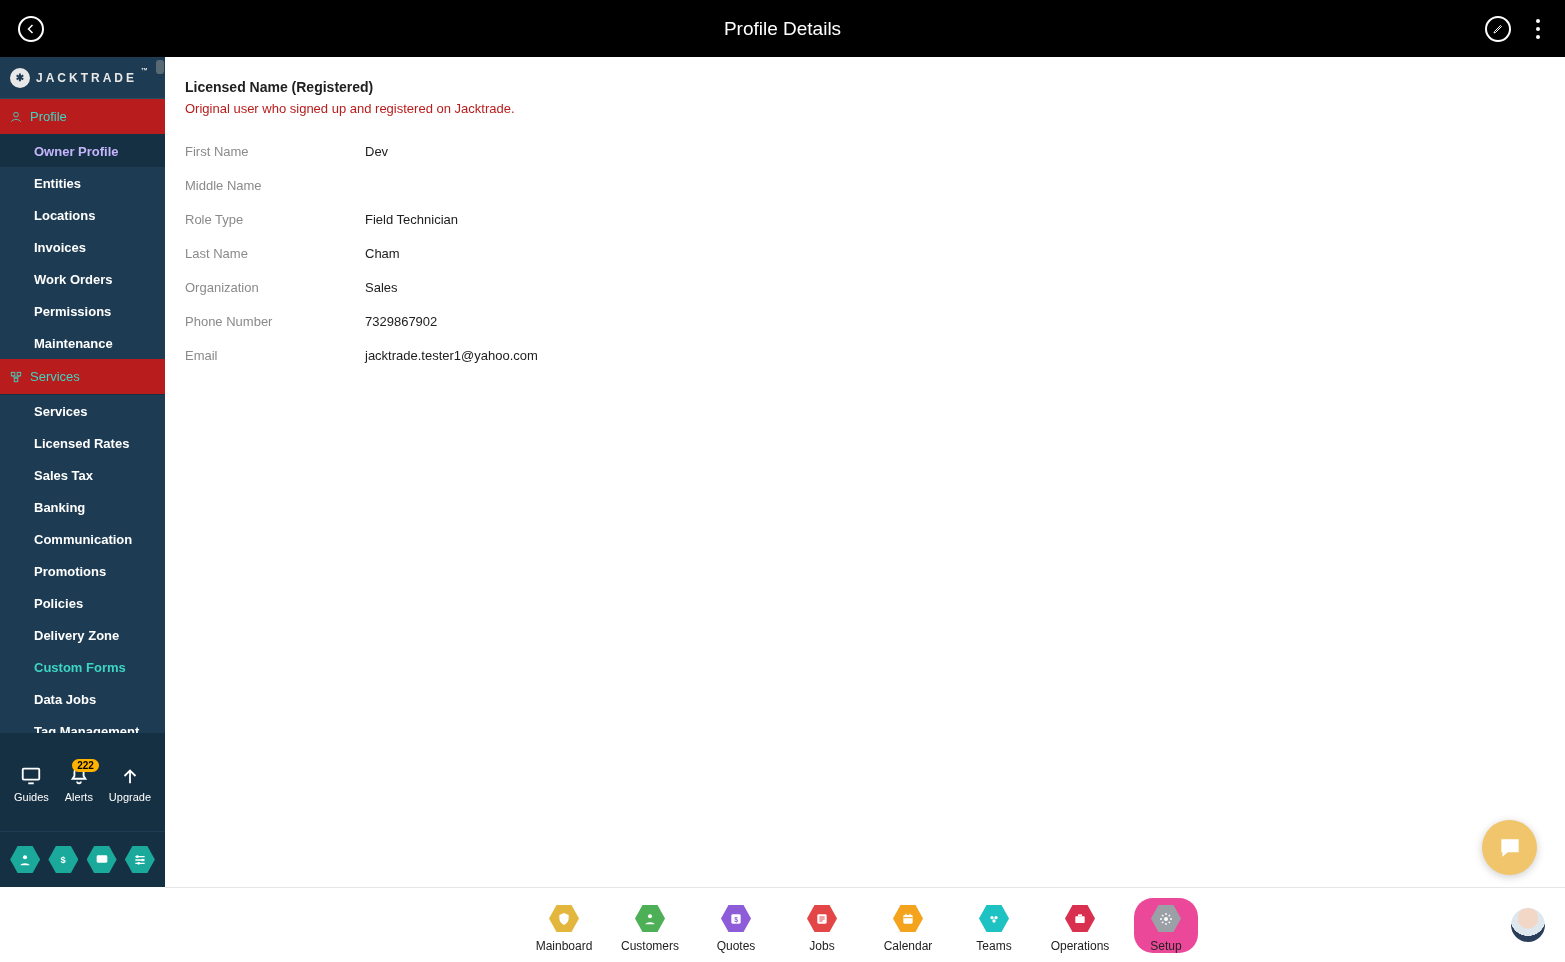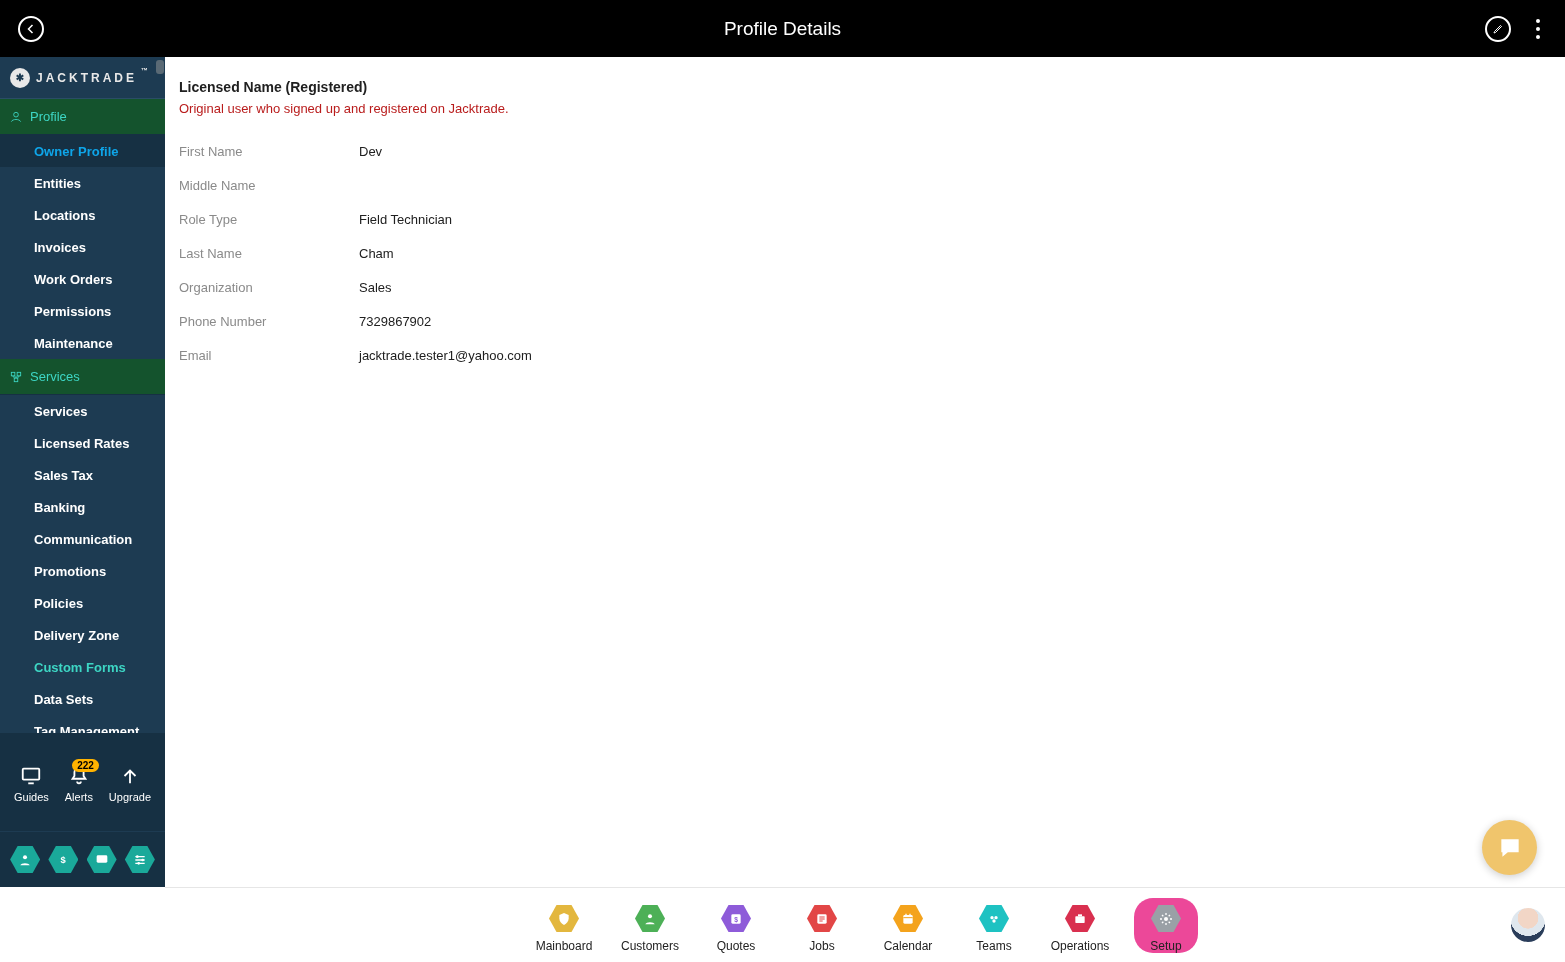--- a/index.html
+++ b/index.html
@@ -14,36 +14,36 @@
   .edit-circle svg { width: 12px; height: 12px; }
   .kebab { width: 18px; height: 26px; display: flex; flex-direction: column; align-items: center; justify-content: center; gap: 4px; cursor: pointer; }
   .kebab span { width: 4px; height: 4px; border-radius: 50%; background: #fff; }
 
   .sidebar { position: absolute; left: 0; top: 57px; width: 165px; height: 830px; background: #1d3b52; color: #fff; display: flex; flex-direction: column; }
   .sidebar-logo { height: 42px; border-bottom: 1px solid #2a4d66; display: flex; align-items: center; padding-left: 10px; gap: 6px; font-size: 12px; letter-spacing: 3px; font-weight: 600; color: #e8e8e8; }
   .logo-badge { width: 20px; height: 20px; border-radius: 50%; background: #e8e8e8; color: #1d3b52; display: flex; align-items: center; justify-content: center; font-size: 10px; font-weight: 700; letter-spacing: 0; }
   .logo-tm { font-size: 7px; letter-spacing: 0; margin-left: -2px; align-self: flex-start; margin-top: 10px; }
 
   .sidebar-scroll { flex: 1; overflow-y: auto; }
-  .sidebar-section { font-size: 13px; font-weight: 500; color: #3dd6c4; padding: 10px 10px 10px 30px; background: #14532d; cursor: pointer; position: relative; border-bottom: 1px solid #163043;}
+  .sidebar-section { font-size: 13px; font-weight: 500; color: #3dd6c4; padding: 10px 10px 10px 30px; background: #b91c1c; cursor: pointer; position: relative; border-bottom: 1px solid #163043;}
   .sidebar-section .sec-icon { position: absolute; left: 9px; top: 50%; transform: translateY(-50%); width: 14px; height: 14px; }
   .sidebar-item { font-size: 13px; font-weight: 600; color: #fff; padding: 8.5px 10px 8.5px 34px; cursor: pointer; }
-  .sidebar-item.active { background: #163043; color: #0ea5e9; }
+  .sidebar-item.active { background: #163043; color: #c4b5fd; }
   .sidebar-item.highlight { color: #3dd6c4; }
 
   .sidebar-bottom { position: absolute; left: 0; top: 733px; width: 165px; height: 154px; background: #163043; display: flex; flex-direction: column; z-index: 5;}
   .quick-actions { flex: 1; display: flex; align-items: center; justify-content: space-around; padding: 10px 6px 6px; }
   .qa-item { display: flex; flex-direction: column; align-items: center; gap: 4px; color: #fff; font-size: 11px; cursor: pointer; position: relative; }
   .qa-item svg { width: 22px; height: 22px; }
   .badge { position: absolute; top: -6px; right: -6px; background: #ffb300; color: #000; font-size: 10px; font-weight: 700; border-radius: 8px; padding: 1px 5px; }
   .icon-row { height: 56px; background: #163043; display: flex; align-items: center; justify-content: space-around; padding: 0 6px; border-top: 1px solid #1d3b52; }
   .hex-small { width: 30px; height: 30px; background: #1aa99a; display: flex; align-items: center; justify-content: center; border-radius: 6px; cursor: pointer; clip-path: polygon(25% 5%, 75% 5%, 100% 50%, 75% 95%, 25% 95%, 0% 50%); }
   .hex-small svg { width: 16px; height: 16px; }
 
-  .main { position: absolute; left: 165px; top: 57px; width: 1176px; height: 830px; background: #fff; overflow-y: auto; padding: 22px 14px; }
+  .main { position: absolute; left: 165px; top: 57px; width: 1176px; height: 830px; background: #fff; overflow-y: auto; padding: 22px 20px; }
   .section-title { font-size: 14px; font-weight: 700; color: #202020; margin-bottom: 6px; }
   .section-sub { font-size: 13px; color: #b91c1c; margin-bottom: 18px; }
   .field-row { display: flex; height: 34px; align-items: center; font-size: 13px; }
   .field-label { width: 180px; color: #8a8a8a; }
   .field-value { color: #202020; }
 
   .bottomnav { position: absolute; left: 165px; top: 887px; width: 1400px; height: 75px; background: #fff; border-top: 1px solid #e6e6e6; display: flex; align-items: center; justify-content: center; }
   .nav-center { display: flex; gap: 22px; }
   .nav-item { display: flex; flex-direction: column; align-items: center; gap: 5px; font-size: 12px; color: #222; cursor: pointer; width: 64px; padding-top: 6px; border-radius: 4px;}
   .nav-item.active { background: #ec4899; border-radius: 19px; }
@@ -108,21 +108,21 @@
           </svg></span><span>Services</span></div>
       <div class="sidebar-item">Services</div>
       <div class="sidebar-item">Licensed Rates</div>
       <div class="sidebar-item">Sales Tax</div>
       <div class="sidebar-item">Banking</div>
       <div class="sidebar-item">Communication</div>
       <div class="sidebar-item">Promotions</div>
       <div class="sidebar-item">Policies</div>
       <div class="sidebar-item">Delivery Zone</div>
       <div class="sidebar-item highlight">Custom Forms</div>
-      <div class="sidebar-item">Data Sets</div>
+      <div class="sidebar-item">Data Jobs</div>
       <div class="sidebar-item">Tag Management</div>
     </div>
 </div>
 <div class="sb-thumb"></div>
 <div class="sb-thumb2"></div>
 
 <div class="sidebar-bottom">
   <div class="quick-actions">
     <div class="qa-item">
       <svg viewBox="0 0 24 24">

